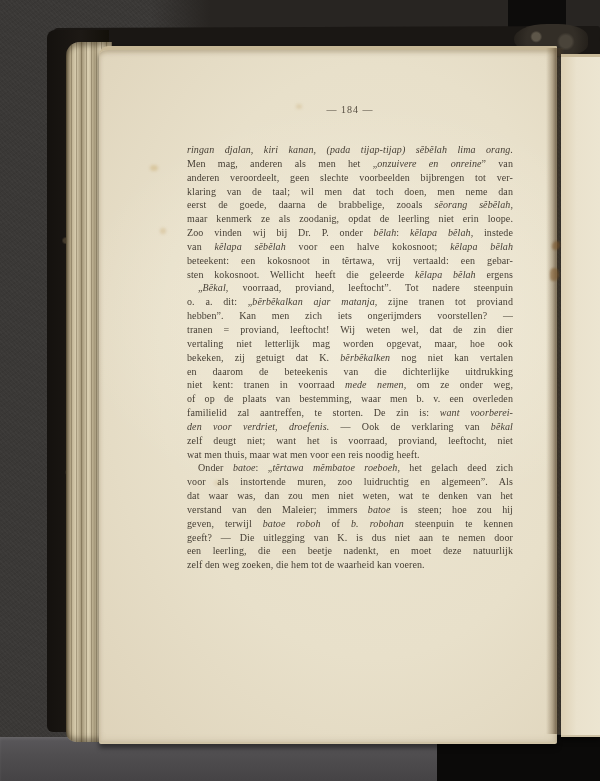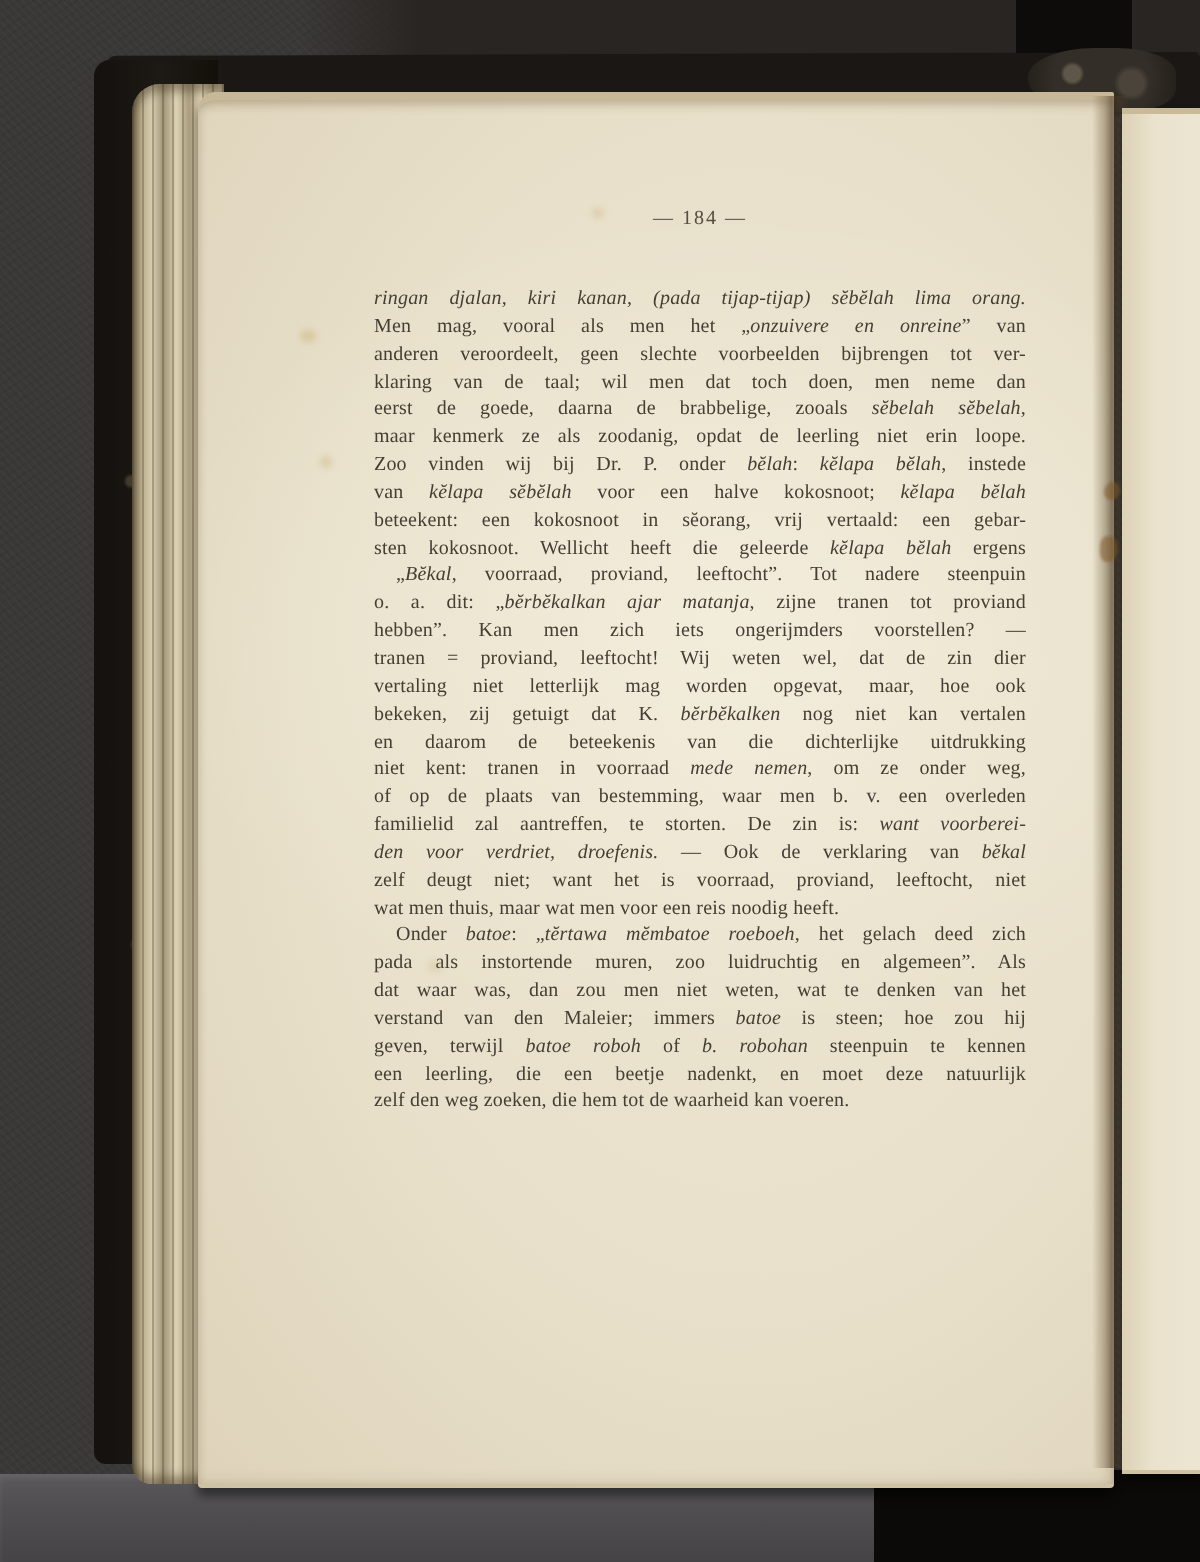--- a/index.html
+++ b/index.html
@@ -148,47 +148,48 @@
 <div class="cover-top"></div>
 <div class="spine-damage"></div>
 <div class="cover-left"></div>
 <div class="page-stack"></div>
 <div class="cover-corner-marble"></div>
 
 <div class="page-main">
   <div class="page-header">— 184 —</div>
   <div class="text-block">
       <div class="text-line"><span class="ital">ringan djalan, kiri kanan, (pada tijap-tijap) sĕbĕlah lima orang.</span></div>
-      <div class="text-line"><span>Men mag, vooral als men het „</span><span class="ital">onzuivere en onreine</span><span>” van</span></div>
+      <div class="text-line"><span>Men mag, anderen als men het „</span><span class="ital">onzuivere en onreine</span><span>” van</span></div>
       <div class="text-line"><span>anderen veroordeelt, geen slechte voorbeelden bijbrengen tot ver-</span></div>
       <div class="text-line"><span>klaring van de taal; wil men dat toch doen, men neme dan</span></div>
-      <div class="text-line"><span>eerst de goede, daarna de brabbelige, zooals </span><span class="ital">sĕbelah sĕbelah</span><span>,</span></div>
+      <div class="text-line"><span>eerst de goede, daarna de brabbelige, zooals </span><span class="ital">sĕorang sĕbĕlah</span><span>,</span></div>
       <div class="text-line"><span>maar kenmerk ze als zoodanig, opdat de leerling niet erin loope.</span></div>
       <div class="text-line"><span>Zoo vinden wij bij Dr. P. onder </span><span class="ital">bĕlah</span><span>: </span><span class="ital">kĕlapa bĕlah</span><span>, instede</span></div>
       <div class="text-line"><span>van </span><span class="ital">kĕlapa sĕbĕlah</span><span> voor een halve kokosnoot; </span><span class="ital">kĕlapa bĕlah</span></div>
-      <div class="text-line"><span>beteekent: een kokosnoot in sĕorang, vrij vertaald: een gebar-</span></div>
+      <div class="text-line"><span>beteekent: een kokosnoot in tĕrtawa, vrij vertaald: een gebar-</span></div>
       <div class="text-line"><span>sten kokosnoot. Wellicht heeft die geleerde </span><span class="ital">kĕlapa bĕlah</span><span> ergens</span></div>
       <div class="text-line indent"><span>„</span><span class="ital">Bĕkal</span><span>, voorraad, proviand, leeftocht”. Tot nadere steenpuin</span></div>
       <div class="text-line"><span>o. a. dit: „</span><span class="ital">bĕrbĕkalkan ajar matanja</span><span>, zijne tranen tot proviand</span></div>
       <div class="text-line"><span>hebben”. Kan men zich iets ongerijmders voorstellen? —</span></div>
       <div class="text-line"><span>tranen = proviand, leeftocht! Wij weten wel, dat de zin dier</span></div>
       <div class="text-line"><span>vertaling niet letterlijk mag worden opgevat, maar, hoe ook</span></div>
       <div class="text-line"><span>bekeken, zij getuigt dat K. </span><span class="ital">bĕrbĕkalken</span><span> nog niet kan vertalen</span></div>
       <div class="text-line"><span>en daarom de beteekenis van die dichterlijke uitdrukking</span></div>
       <div class="text-line"><span>niet kent: tranen in voorraad </span><span class="ital">mede nemen</span><span>, om ze onder weg,</span></div>
       <div class="text-line"><span>of op de plaats van bestemming, waar men b. v. een overleden</span></div>
       <div class="text-line"><span>familielid zal aantreffen, te storten. De zin is: </span><span class="ital">want voorberei-</span></div>
       <div class="text-line"><span class="ital">den voor verdriet, droefenis.</span><span> — Ook de verklaring van </span><span class="ital">bĕkal</span></div>
       <div class="text-line"><span>zelf deugt niet; want het is voorraad, proviand, leeftocht, niet</span></div>
       <div class="text-line para-end"><span>wat men thuis, maar wat men voor een reis noodig heeft.</span></div>
       <div class="text-line indent"><span>Onder </span><span class="ital">batoe</span><span>: „</span><span class="ital">tĕrtawa mĕmbatoe roeboeh</span><span>, het gelach deed zich</span></div>
-      <div class="text-line"><span>pada als instortende muren, zoo luidruchtig en algemeen”. Als</span></div>
+      <div class="text-line"><span>voor als instortende muren, zoo luidruchtig en algemeen”. Als</span></div>
       <div class="text-line"><span>dat waar was, dan zou men niet weten, wat te denken van het</span></div>
       <div class="text-line"><span>verstand van den Maleier; immers </span><span class="ital">batoe</span><span> is steen; hoe zou hij</span></div>
       <div class="text-line"><span>geven, terwijl </span><span class="ital">batoe roboh</span><span> of </span><span class="ital">b. robohan</span><span> steenpuin te kennen</span></div>
+      <div class="text-line"><span>geeft? — Die uitlegging van K. is dus niet aan te nemen door</span></div>
       <div class="text-line"><span>een leerling, die een beetje nadenkt, en moet deze natuurlijk</span></div>
       <div class="text-line para-end"><span>zelf den weg zoeken, die hem tot de waarheid kan voeren.</span></div>
     </div>
 </div>
 
 <div class="foxing fox1"></div>
 <div class="foxing fox2"></div>
 <div class="foxing fox3"></div>
 <div class="foxing fox4"></div>
 

